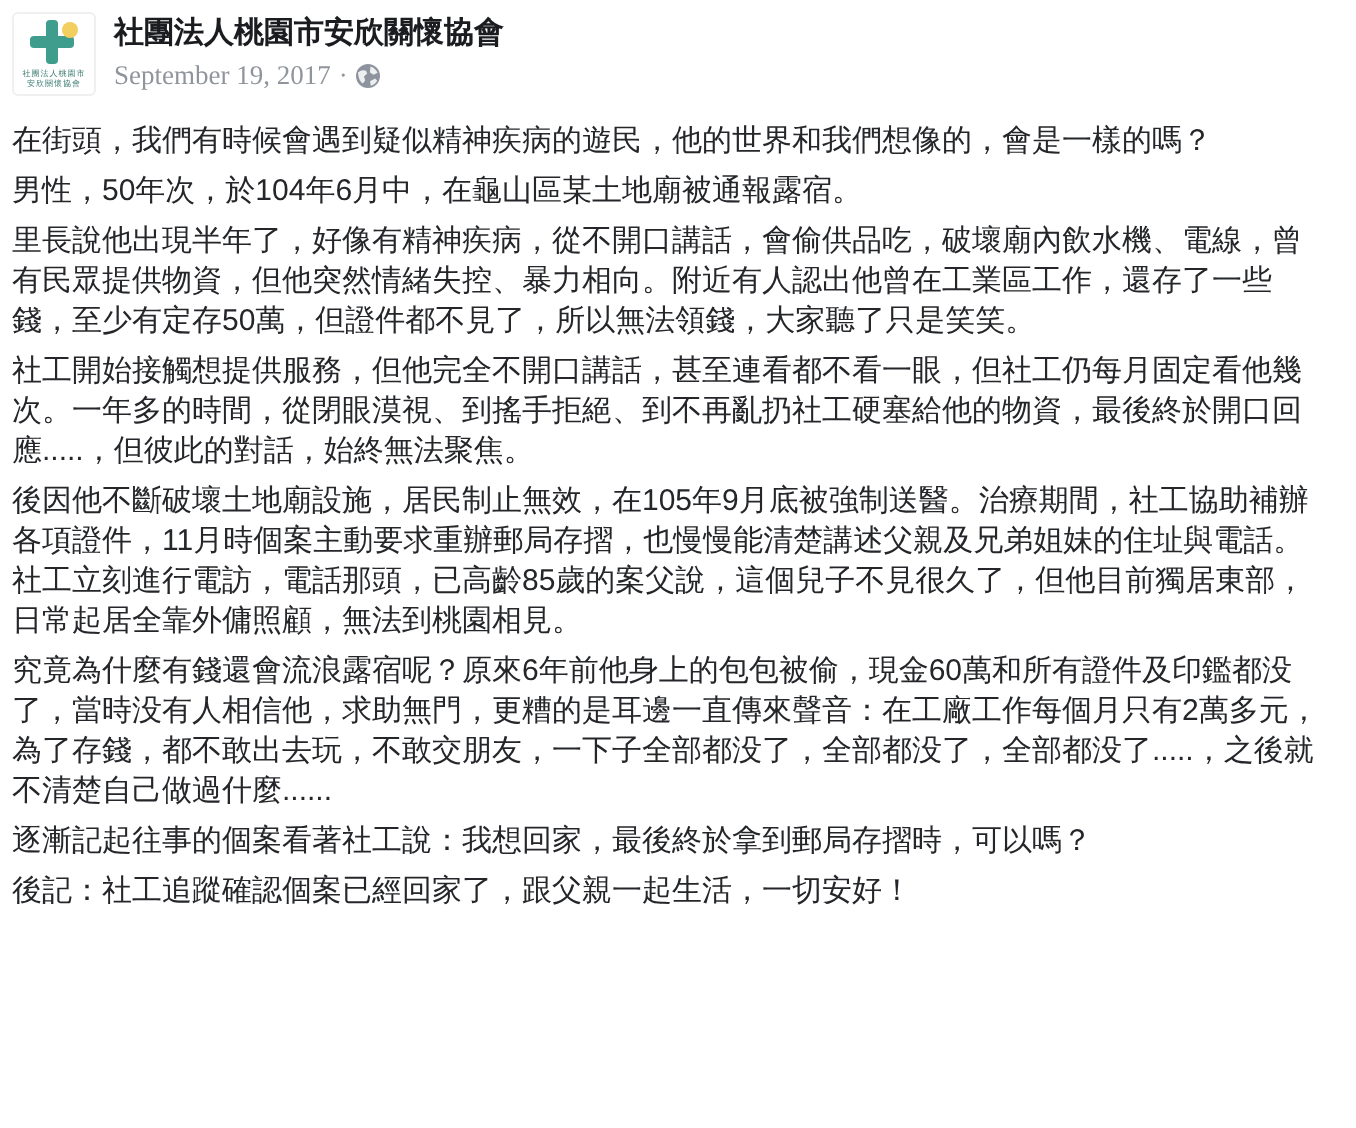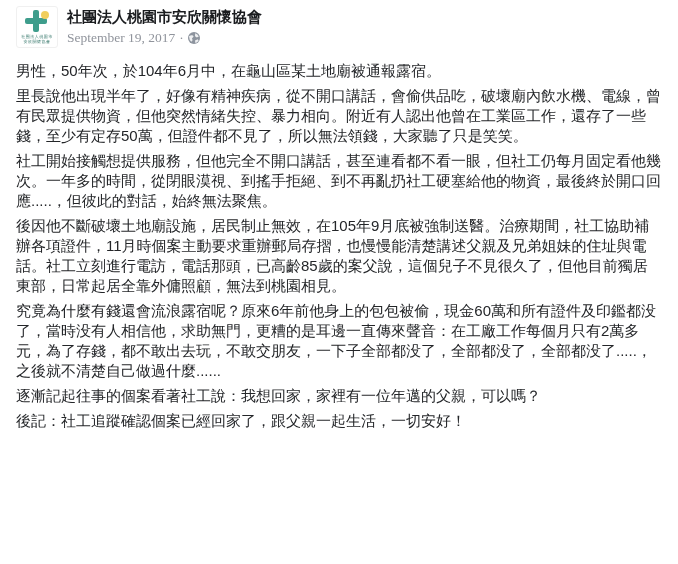--- a/index.html
+++ b/index.html
@@ -2,21 +2,21 @@
 <html><head>
 <meta charset="utf-8">
 <style>
   * { margin: 0; padding: 0; box-sizing: border-box; }
   html, body {
     width: 678px; height: 564px;
     background: #ffffff;
     overflow: hidden;
     font-family: "Liberation Sans", "DejaVu Sans", sans-serif;
   }
-  .fb-post { width: 678px; height: 564px; padding: 6px 17px 0 16px; background: #ffffff; }
+  .fb-post { width: 678px; height: 564px; padding: 6px 17px 0 6px; background: #ffffff; }
 
   
   .post-header { display: flex; align-items: flex-start; gap: 9px; margin-bottom: 13px; }
   .avatar {
     position: relative;
     width: 42px; height: 42px;
     background: #ffffff;
     border: 1px solid #f0f0f0;
     border-radius: 3px;
     flex: 0 0 auto;
@@ -94,22 +94,23 @@
           <path d="M1 4.2 Q3 2.6 5 3.4 L5.6 4.8 L4 6.2 L4.6 8.2 L3.4 9.8 Q1.2 8.2 1 4.2 Z" fill="#ffffff" opacity="0.85"></path>
           <path d="M7.2 1.2 Q9.8 2 10.8 4.4 L8.8 5.4 L7 4.2 Z" fill="#ffffff" opacity="0.85"></path>
           <path d="M9.6 7.2 L10.6 8.4 Q9.4 10.4 7.4 10.9 L7 8.6 Z" fill="#ffffff" opacity="0.85"></path>
         </svg>
       </div>
     </div>
 
   </div>
 
   <div class="post-body">
+      <p>在街頭，我們有時候會遇到疑似精神疾病的遊民，他的世界和我們想像的，會是一樣的嗎？</p>
       <p>男性，50年次，於104年6月中，在龜山區某土地廟被通報露宿。</p>
       <p>里長說他出現半年了，好像有精神疾病，從不開口講話，會偷供品吃，破壞廟內飲水機、電線，曾有民眾提供物資，但他突然情緒失控、暴力相向。附近有人認出他曾在工業區工作，還存了一些錢，至少有定存50萬，但證件都不見了，所以無法領錢，大家聽了只是笑笑。</p>
       <p>社工開始接觸想提供服務，但他完全不開口講話，甚至連看都不看一眼，但社工仍每月固定看他幾次。一年多的時間，從閉眼漠視、到搖手拒絕、到不再亂扔社工硬塞給他的物資，最後終於開口回應.....，但彼此的對話，始終無法聚焦。</p>
       <p>後因他不斷破壞土地廟設施，居民制止無效，在105年9月底被強制送醫。治療期間，社工協助補辦各項證件，11月時個案主動要求重辦郵局存摺，也慢慢能清楚講述父親及兄弟姐妹的住址與電話。社工立刻進行電訪，電話那頭，已高齡85歲的案父說，這個兒子不見很久了，但他目前獨居東部，日常起居全靠外傭照顧，無法到桃園相見。</p>
       <p>究竟為什麼有錢還會流浪露宿呢？原來6年前他身上的包包被偷，現金60萬和所有證件及印鑑都没了，當時没有人相信他，求助無門，更糟的是耳邊一直傳來聲音：在工廠工作每個月只有2萬多元，為了存錢，都不敢出去玩，不敢交朋友，一下子全部都没了，全部都没了，全部都没了.....，之後就不清楚自己做過什麼......</p>
-      <p>逐漸記起往事的個案看著社工說：我想回家，家裡有一位年邁的父親，可以嗎？</p>
+      <p>逐漸記起往事的個案看著社工說：我想回家，最後終於拿到郵局存摺時，可以嗎？</p>
       <p>後記：社工追蹤確認個案已經回家了，跟父親一起生活，一切安好！</p>
     </div>
 
 </div>
 
 </body></html>

